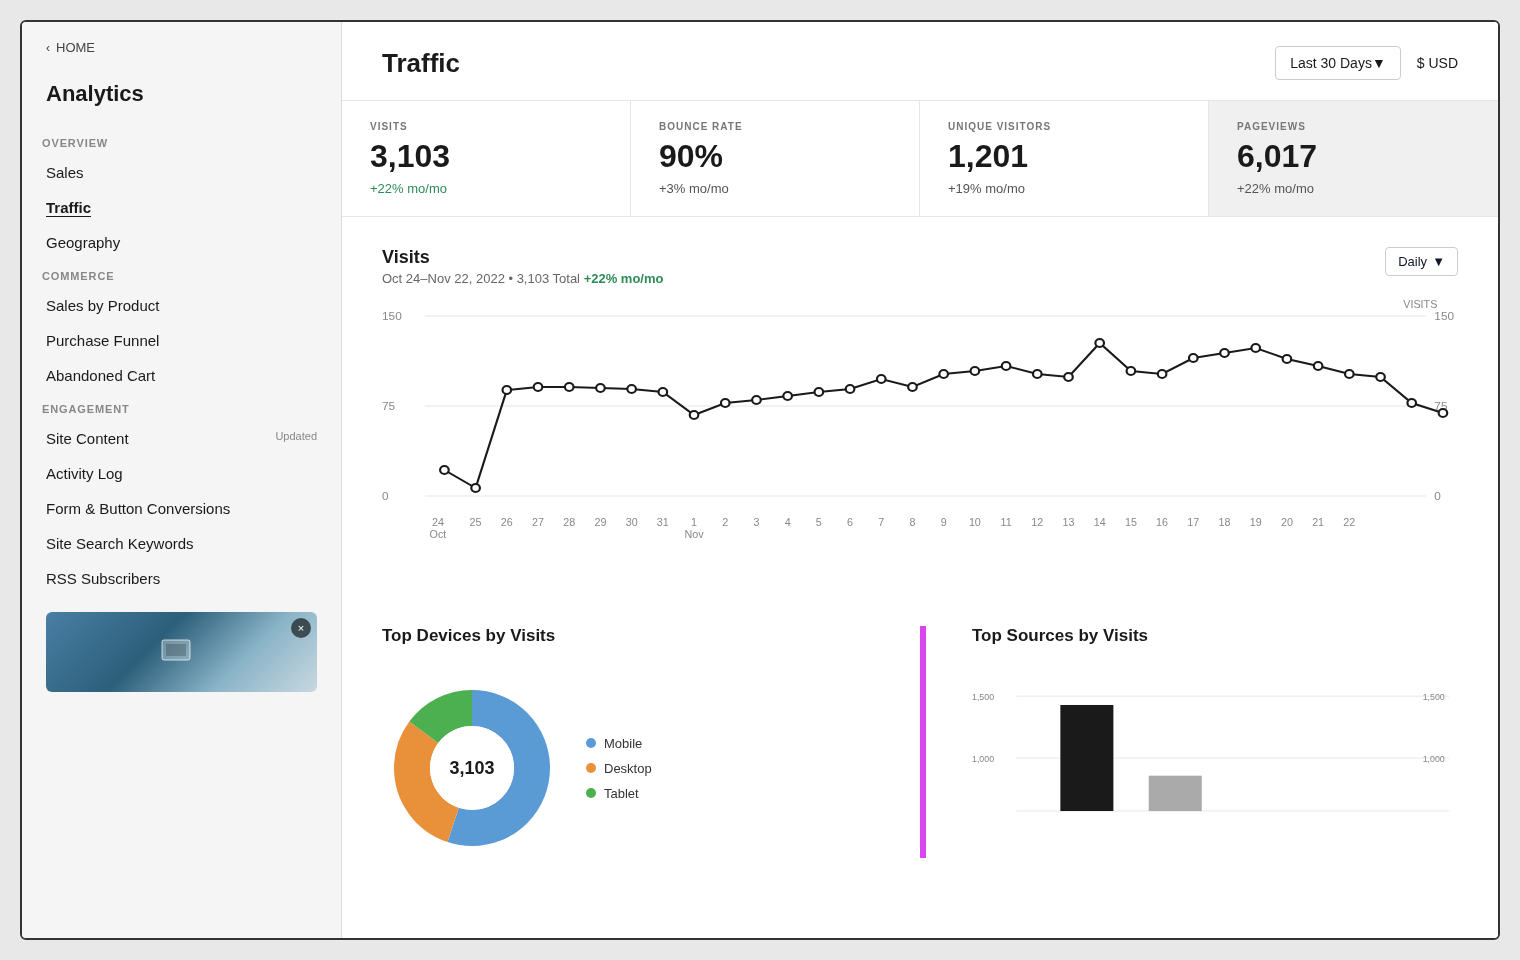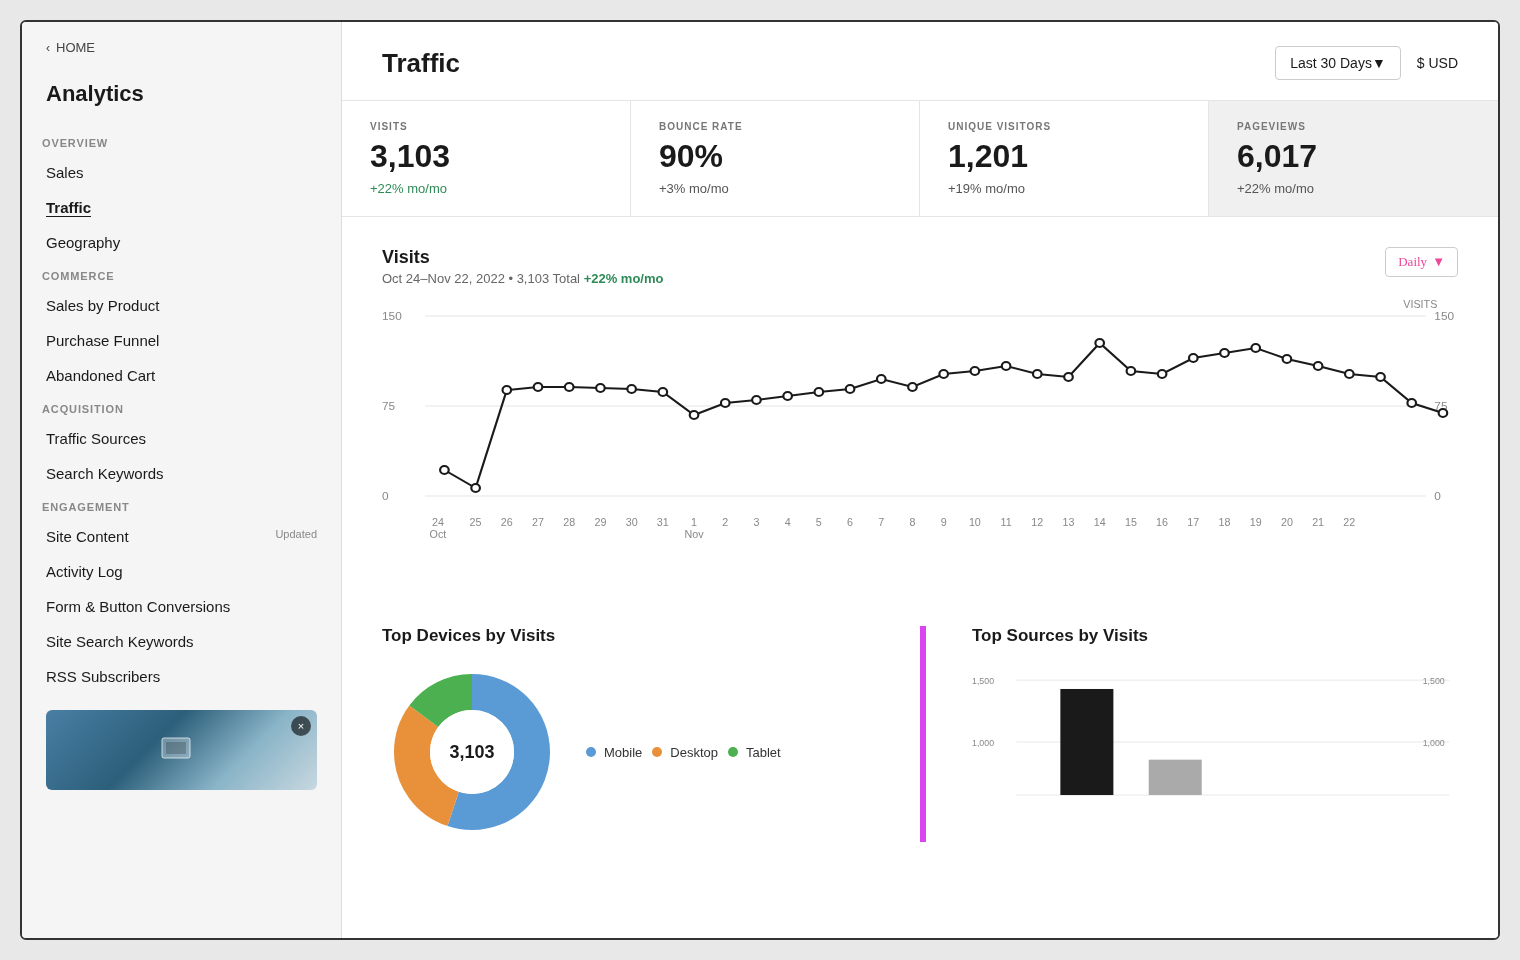--- a/index.html
+++ b/index.html
@@ -209,23 +209,22 @@
     }
     .chart-period-btn {
       display: flex;
       align-items: center;
       gap: 5px;
       padding: 6px 12px;
       border: 1px solid #ccc;
       border-radius: 4px;
       background: #fff;
       font-size: 13px;
-      color: #ec4899;
+      color: #0f172a;
       cursor: pointer;
-      font-family: Liberation Serif, serif;
     }
     .line-chart-wrapper {
       position: relative;
       height: 300px;
       margin-top: 10px;
     }
     .line-chart-svg {
       width: 100%;
       height: 260px;
     }
@@ -233,21 +232,21 @@
     .bottom-charts {
       display: grid;
       grid-template-columns: 1fr 1fr;
       gap: 0;
       padding: 0 40px 30px;
     }
     .bottom-chart-title {
       font-size: 17px;
       font-weight: 700;
       color: #1a1a1a;
-      margin-bottom: 16px;
+      margin-bottom: 32px;
     }
     
     .donut-section {
       padding-right: 30px;
     }
     .donut-wrapper {
       display: flex;
       align-items: center;
       gap: 24px;
     }
@@ -263,21 +262,21 @@
       transform: translate(-50%, -50%);
       text-align: center;
     }
     .donut-center-value {
       font-size: 18px;
       font-weight: 700;
       color: #1a1a1a;
     }
     .donut-legend {
       display: flex;
-      flex-direction: row;
+      flex-direction: column;
       gap: 10px;
     }
     .legend-item {
       display: flex;
       align-items: center;
       gap: 8px;
       font-size: 13px;
       color: #333;
     }
     .legend-dot {
@@ -322,29 +321,20 @@
         <span>Sales by Product</span>
       </div>
       <div class="sidebar-item">
         <span>Purchase Funnel</span>
       </div>
       <div class="sidebar-item">
         <span>Abandoned Cart</span>
       </div>
     </div>
 
-    <div>
-      <div class="sidebar-section-label">ACQUISITION</div>
-      <div class="sidebar-item">
-        <span>Traffic Sources</span>
-      </div>
-      <div class="sidebar-item">
-        <span>Search Keywords</span>
-      </div>
-    </div>
 
     <div>
       <div class="sidebar-section-label">ENGAGEMENT</div>
       <div class="sidebar-item">
         <span>Site Content</span>
         <span class="badge">Updated</span>
       </div>
       <div class="sidebar-item">
         <span>Activity Log</span>
       </div>

